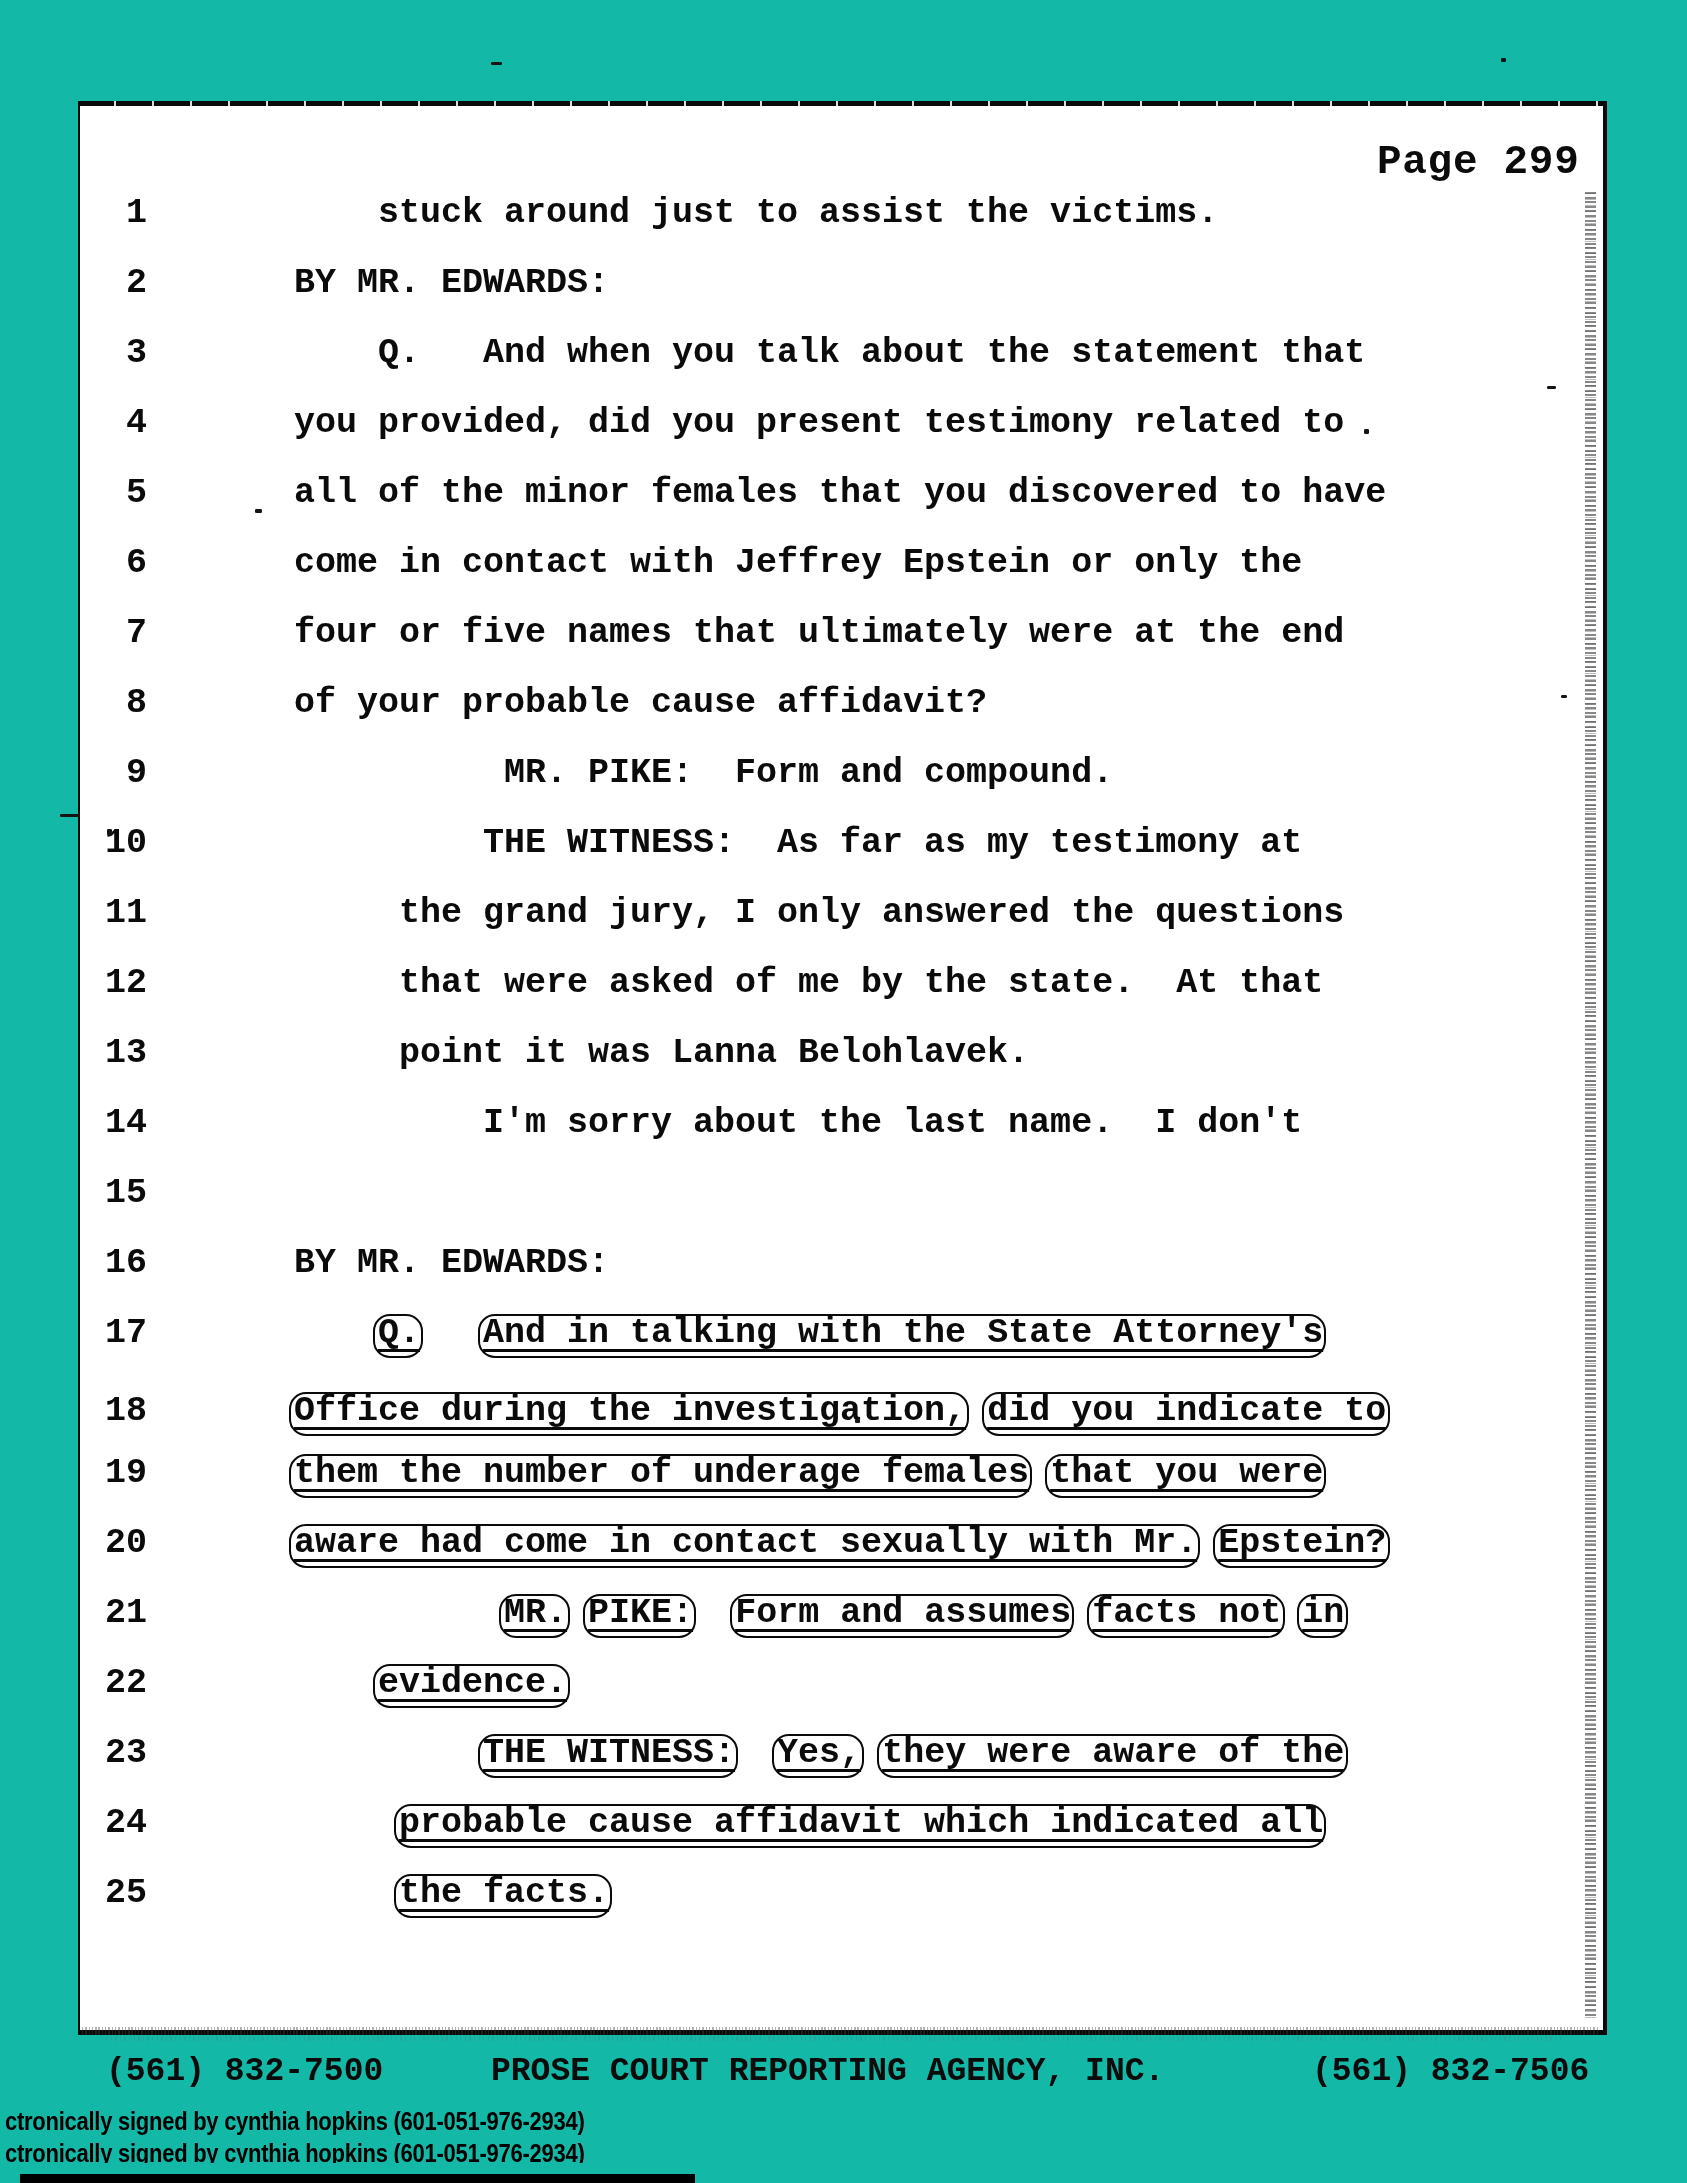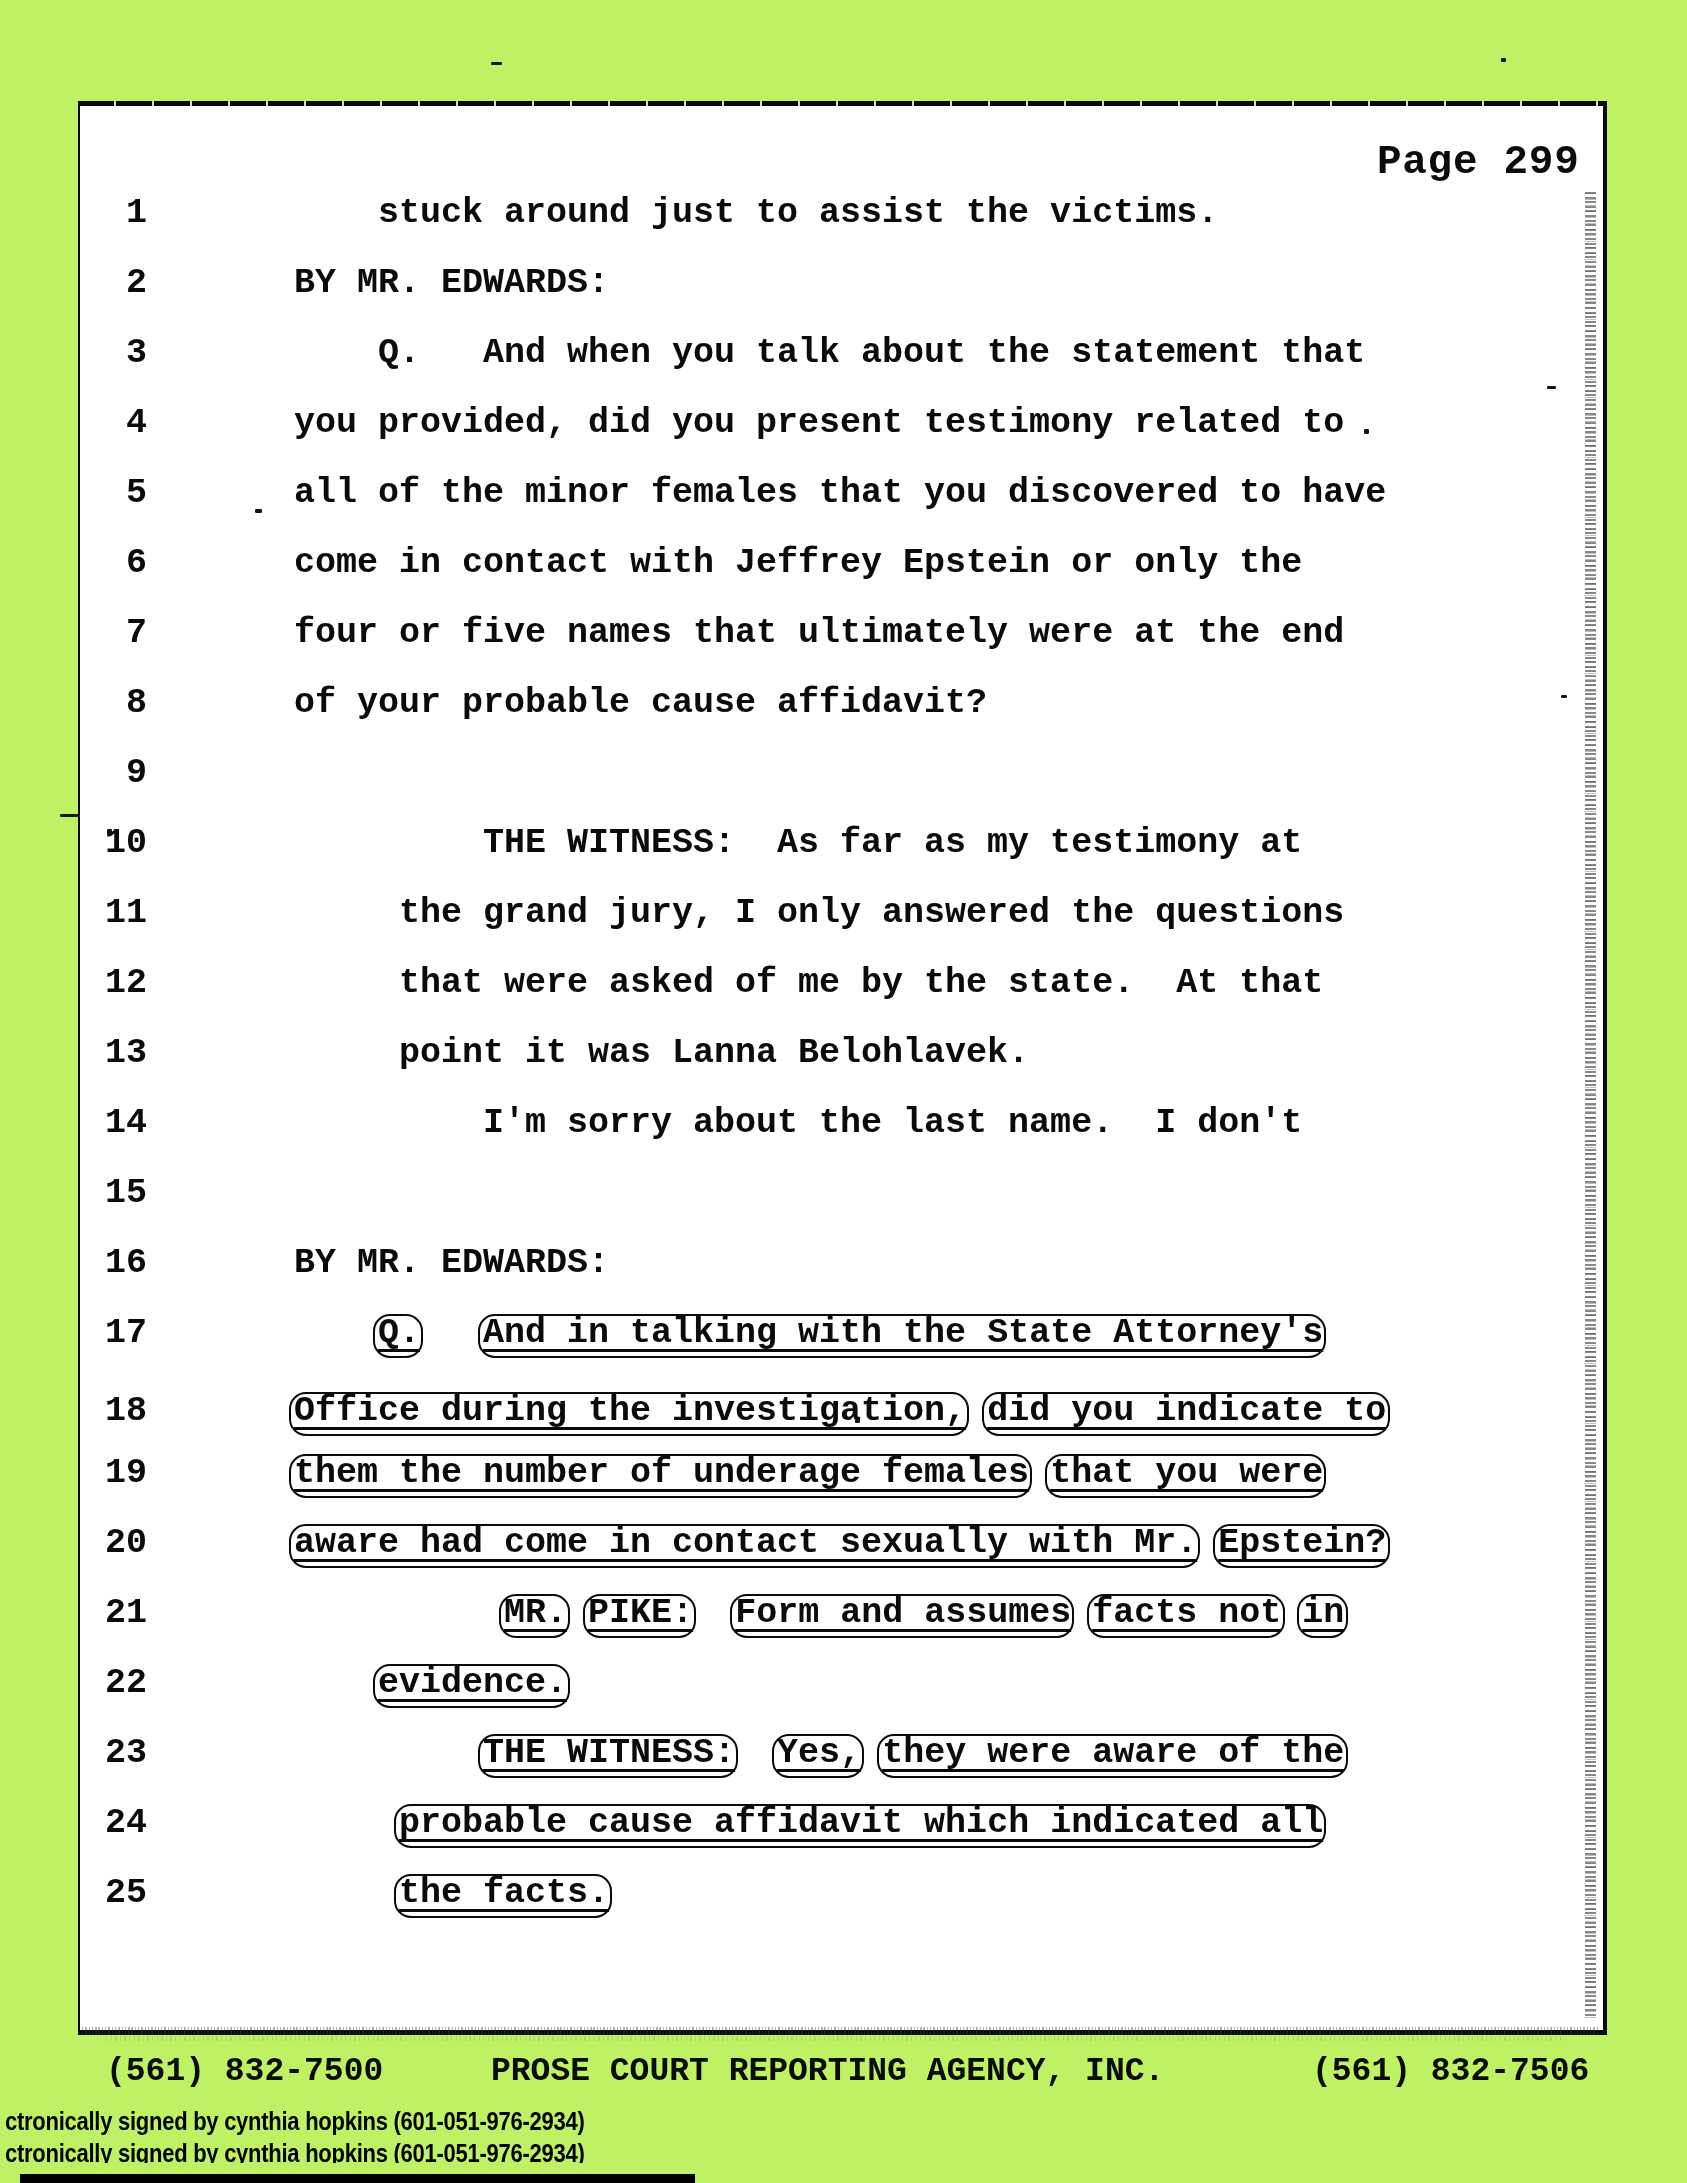--- a/index.html
+++ b/index.html
@@ -1,17 +1,17 @@
 <!DOCTYPE html>
 <html style="font-size:10.6px"><head>
 <meta charset="utf-8">
 <style>
   html, body { margin:0; padding:0; background:#ffffff; }
   #page {
-    position:relative; width:1687px; height:2183px; background:#bef264;
+    position:relative; width:1687px; height:2183px; background:#14b8a6;
     font-family:"Liberation Mono","DejaVu Sans Mono",monospace; color:#0b0b0b;
     overflow:hidden;
   }
   
   #page-box {
     position:absolute; left:78px; top:101px; width:1523px; height:1924px;
     border-color:#0a0a0a; border-style:solid; border-width:5.3px 4px 5.3px 2.6px;
     background:#ffffff;
   }
   
@@ -125,20 +125,21 @@
       <div class="line" style="top: 616px;">
         <span class="num">7</span>
         <span class="txt"><span>four or five names that ultimately were at the end</span></span>
       </div>
       <div class="line" style="top: 686px;">
         <span class="num">8</span>
         <span class="txt"><span>of your probable cause affidavit?</span></span>
       </div>
       <div class="line" style="top: 756px;">
         <span class="num">9</span>
+        <span class="txt"><span>          MR. PIKE:  Form and compound.</span></span>
       </div>
       <div class="line" style="top: 826px;">
         <span class="num">10</span>
         <span class="txt"><span>         THE WITNESS:  As far as my testimony at</span></span>
       </div>
       <div class="line" style="top: 896px;">
         <span class="num">11</span>
         <span class="txt"><span>     the grand jury, I only answered the questions</span></span>
       </div>
       <div class="line" style="top: 966px;">

